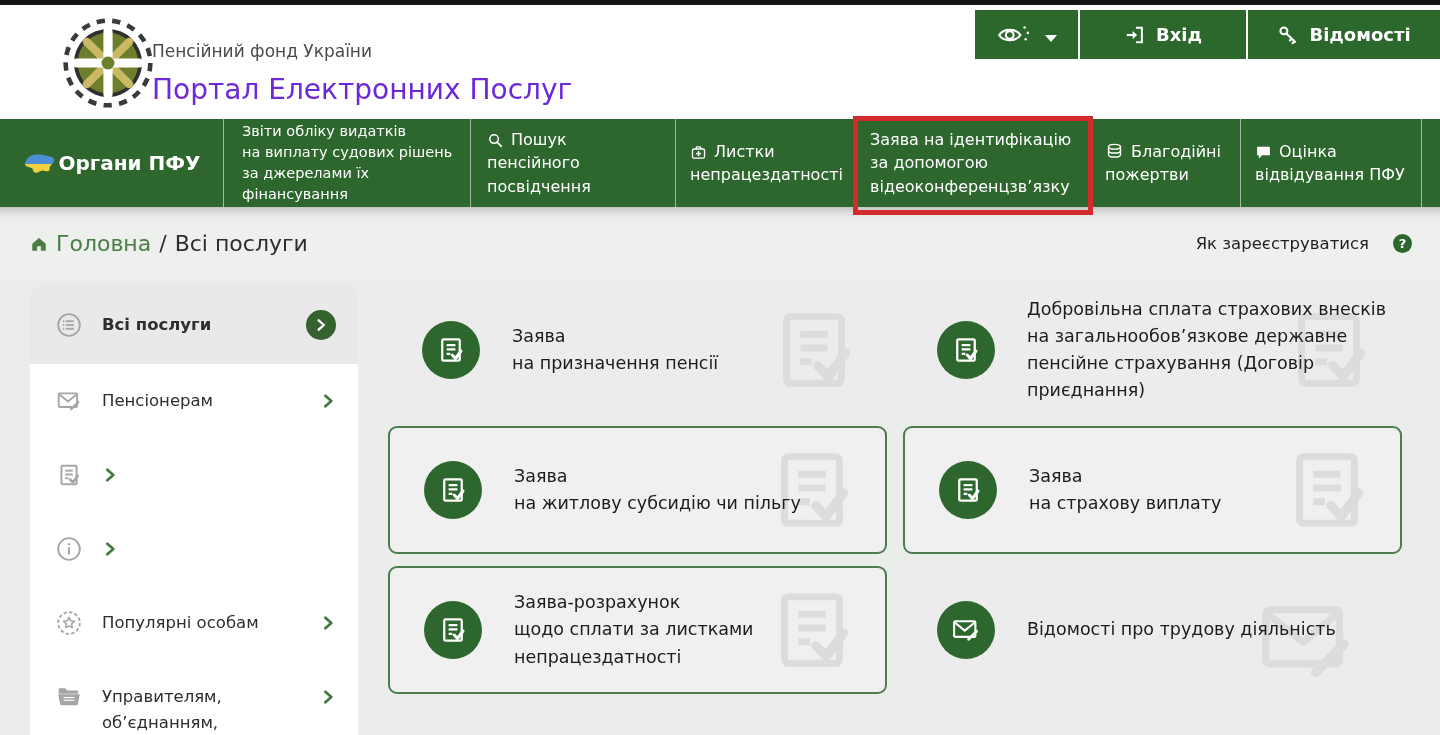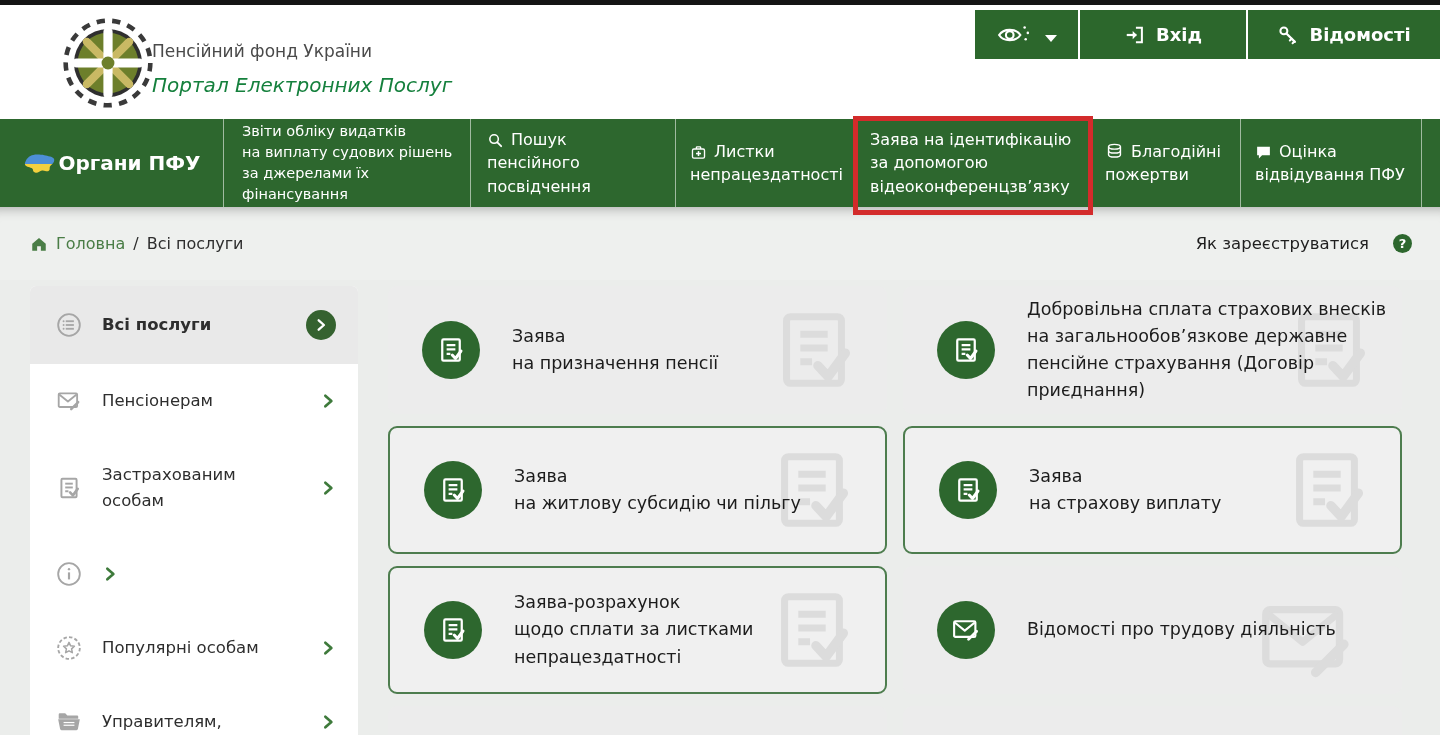--- a/index.html
+++ b/index.html
@@ -8,21 +8,21 @@
   .page { position:relative; width:1440px; height:735px; }
 
   
   .top-strip { height:5px; background:#141414; }
 
   
   .header { position:relative; height:114px; background:#ffffff; }
   .brand-logo { position:absolute; left:62px; top:12px; width:92px; height:92px; }
   .brand-text { position:absolute; left:152px; top:24px;margin-top:12px; }
   .org-name { font-size:17px; color:#4a4a4a; margin-bottom:12px; }
-  .portal-title { font-size:20px; color:#15803d;font-style:italic; }
+  .portal-title { font-size:28px; color:#6d28d9; }
 
   .topbar-buttons { position:absolute; top:5px; right:0; height:49px; display:flex; }
   .tb-btn { background:#2c672c; color:#fff; display:flex; align-items:center; justify-content:center; gap:10px;
             font-size:18px; font-weight:600; cursor:pointer; }
   .tb-btn + .tb-btn { border-left:2px solid #ffffff; }
   .btn-access { width:103px; }
   .btn-login { width:168px; }
   .btn-register { width:194px; }
   .caret-down { width:0; height:0; border-left:6px solid transparent; border-right:6px solid transparent;
                 border-top:7px solid #fff; margin-left:4px; margin-top:8px; }
@@ -41,21 +41,21 @@
   .nav-5 { width:235px; font-size:16px; }
   .nav-6 { width:150px; font-size:16px; }
   .nav-7 { width:181px; font-size:16px; }
   .nav-spacer { flex:1; border-left:1px solid rgba(255,255,255,.55); }
   .nav-highlight { position:absolute; left:-3px; right:-3px; top:-3px; bottom:-8px;
                    border:5px solid #d32b2b; pointer-events:none; z-index:6; }
 
   
   .crumb-bar { height:73px; background:#eef0ee; box-shadow:inset 0 14px 12px -12px rgba(0,0,0,.28);
                display:flex; align-items:center; justify-content:space-between; padding:0 28px 0 30px; }
-  .crumb-left { display:flex; align-items:center; gap:8px; font-size:16px; }
+  .crumb-left { display:flex; align-items:center; gap:8px; font-size:22px; }
   .crumb-home { color:#4a7d46; display:flex; align-items:center; gap:8px; cursor:pointer; }
   .crumb-rest { color:#2d2d2d; }
   .help-link { display:flex; align-items:center; gap:24px; font-size:16.5px; color:#1f1f1f; cursor:pointer; }
   .q-circle { width:19px; height:19px; border-radius:50%; background:#2d672e; color:#fff; font-size:13px;
               font-weight:700; display:flex; align-items:center; justify-content:center; }
 
   
   .main { display:flex; gap:30px; padding:6px 38px 0 30px; align-items:flex-start; }
 
   
@@ -310,21 +310,20 @@
           </svg>
         <span class="side-label">Пенсіонерам</span>
         <svg class="side-chev">
             <use href="#i-chevron"></use>
           </svg>
       </div>
       <div class="side-item">
         <svg class="side-icon">
             <use href="#i-doccheck"></use>
           </svg>
-        <span class="side-label">Застрахованим особам</span>
         <svg class="side-chev">
             <use href="#i-chevron"></use>
           </svg>
       </div>
       <div class="side-item">
         <svg class="side-icon">
             <use href="#i-info"></use>
           </svg>
         <svg class="side-chev">
             <use href="#i-chevron"></use>

